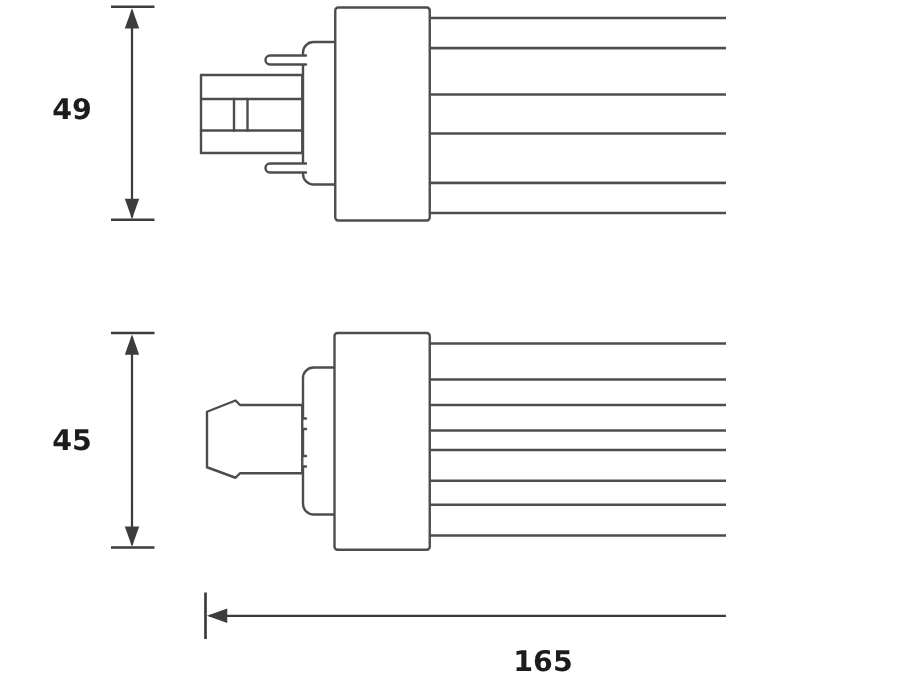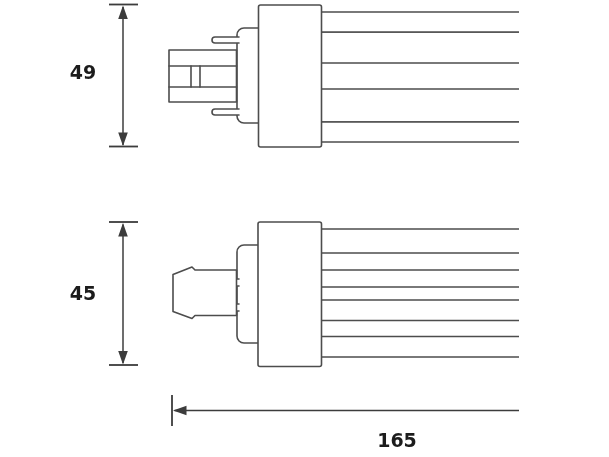--- a/index.html
+++ b/index.html
@@ -2,21 +2,20 @@
 <html><head>
 <meta charset="utf-8">
 <style>
   html, body { margin: 0; padding: 0; background: #ffffff; }
   .canvas {
     position: relative;
     width: 484px;
     height: 457px;
     background: #ffffff;
     overflow: hidden;
-    padding-left: 35px;
   }
   svg { display: block; }
   text {
     font-family: "DejaVu Sans", "Liberation Sans", sans-serif;
     font-weight: bold;
     font-size: 19px;
   }
 </style>
 </head>
 <body>

